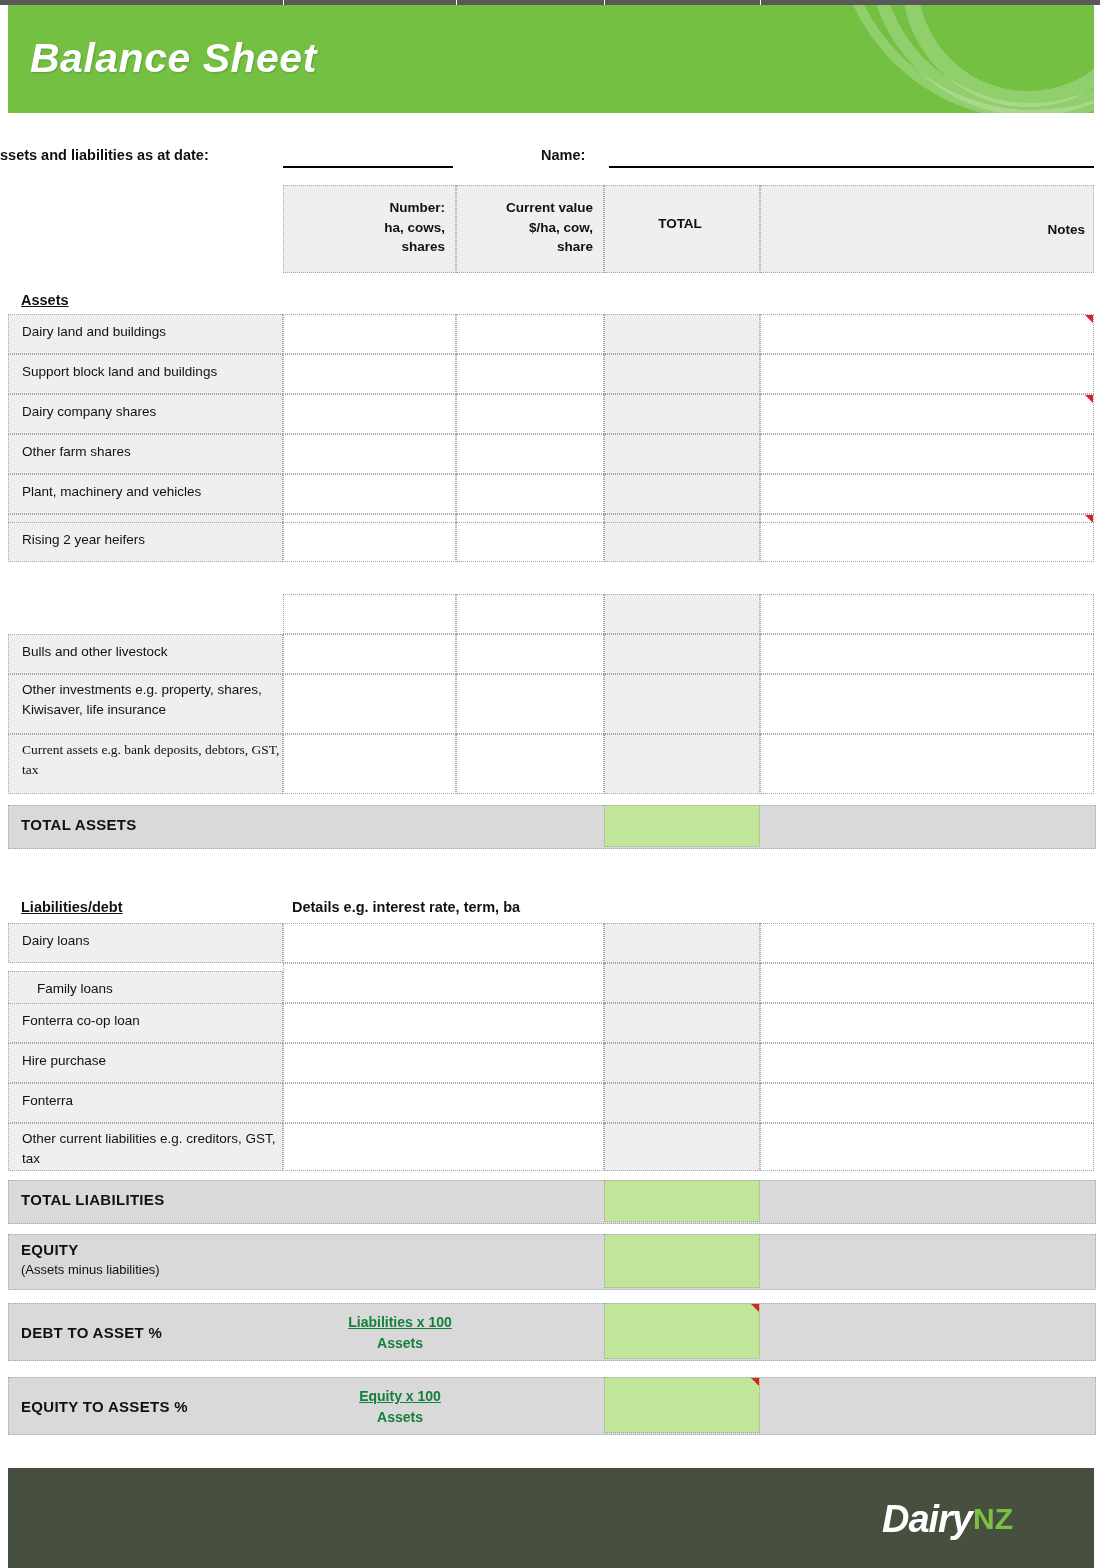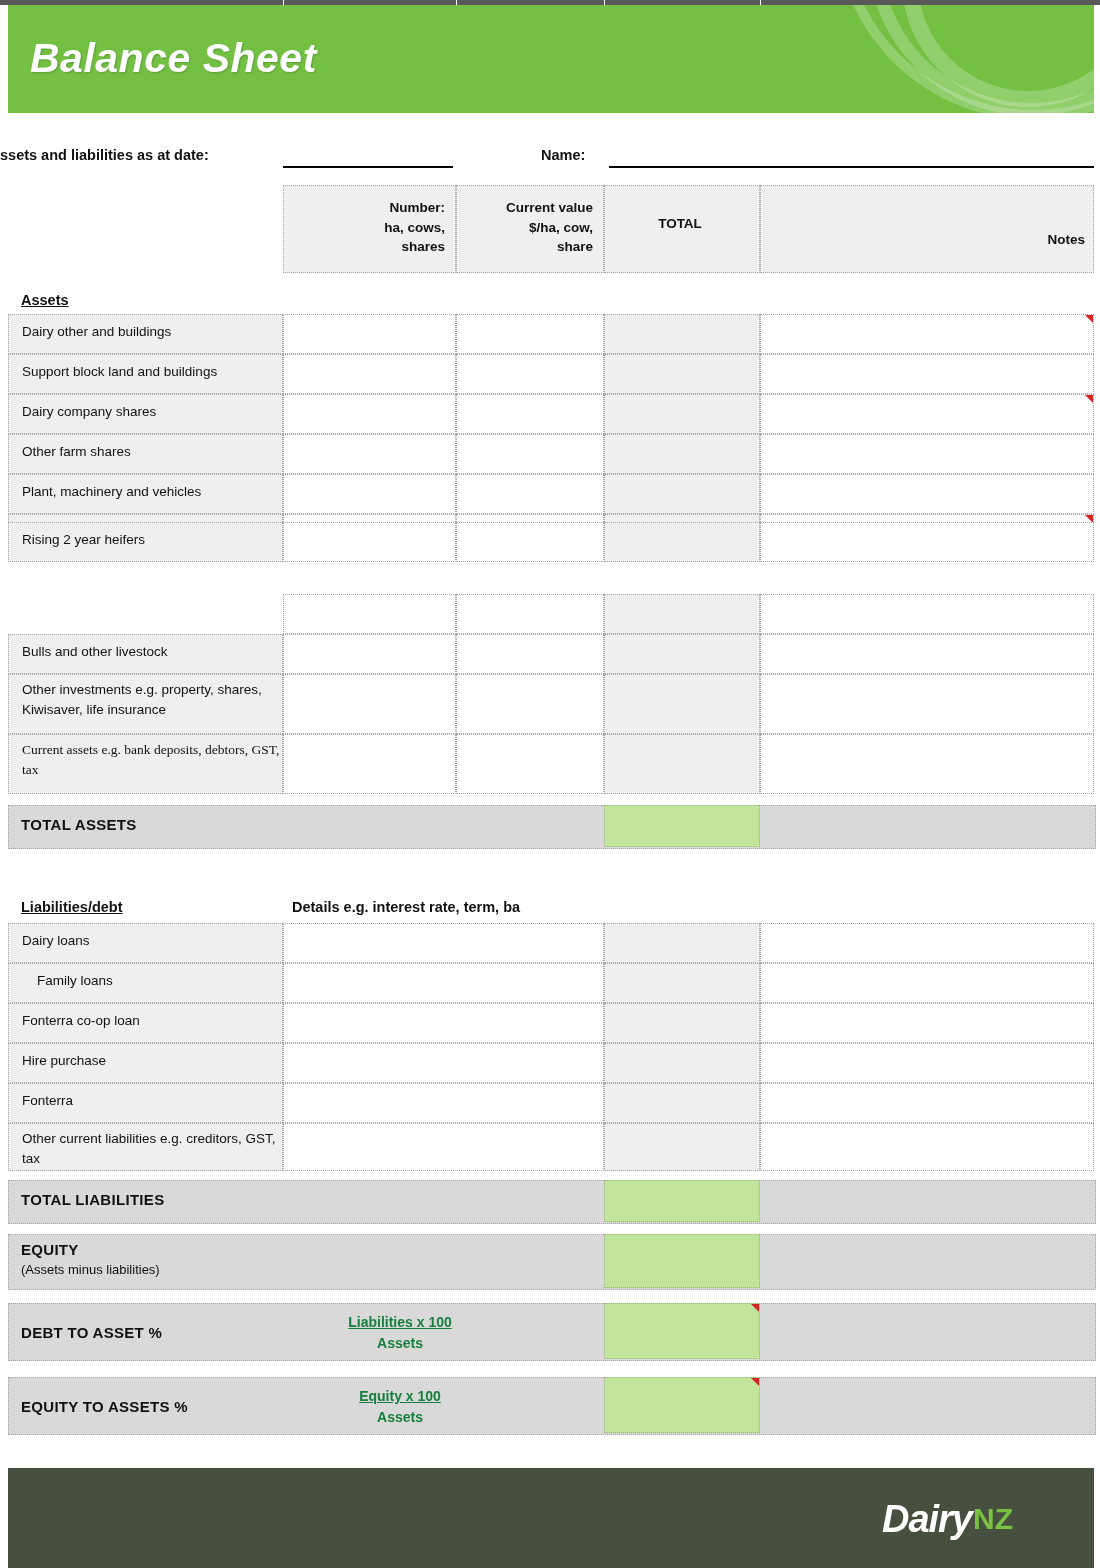--- a/index.html
+++ b/index.html
@@ -63,21 +63,21 @@
     font-size:13.5px;color:#111;font-weight:500;
     padding:7px 0 0 13px;line-height:1.5;
   }
   .lab2{padding-top:5px;}
 
   .hdrtxt{
     font-size:13.5px;font-weight:bold;color:#111;
     text-align:right;padding:12px 10px 0 6px;line-height:1.45;
   }
   .hdrtxt.ctr{text-align:center;padding-top:28px;}
-  .hdrtxt.notes{padding-top:44px;padding-right:8px;}
+  .hdrtxt.notes{padding-top:34px;padding-right:8px;}
 
   .secthead{
     position:absolute;left:21px;font-size:14.5px;font-weight:bold;
     color:#111;text-decoration:underline;white-space:nowrap;
   }
   .detailhead{
     position:absolute;left:292px;font-size:14.5px;font-weight:bold;
     color:#111;white-space:nowrap;
   }
   .totlab{
@@ -152,21 +152,21 @@
       <span>$/ha, cow,</span><br>
       <span>share</span>
     </div>
     <div class="cellD dash gray hdrtxt ctr" style="top:0;height:88px;">TOTAL</div>
     <div class="cellE dash gray hdrtxt notes" style="top:0;height:88px;">Notes</div>
   </div>
 
   <div class="secthead" style="top:292px;">Assets</div>
 
   <div class="row" style="top:314px;height:40px;">
-    <div class="cellA dash gray lab" style="top:0;height:40px;">Dairy other and buildings</div>
+    <div class="cellA dash gray lab" style="top:0;height:40px;">Dairy land and buildings</div>
     <div class="cellB dash white" style="top:0;height:40px;"></div>
     <div class="cellC dash white" style="top:0;height:40px;"></div>
     <div class="cellD dash gray" style="top:0;height:40px;"></div>
     <div class="cellE dash white" style="top:0;height:40px;">
       <div class="flag" style="right:0;top:0;"></div>
     </div>
   </div>
 
   <div class="row" style="top:354px;height:40px;">
     <div class="cellA dash gray lab" style="top:0;height:40px;">Support block land and buildings</div>
@@ -260,21 +260,21 @@
   <div class="secthead" style="top:899px;">Liabilities/debt</div>
   <div class="detailhead" style="top:899px;">Details e.g. interest rate, term, ba</div>
 
   <div class="row" style="top:923px;height:40px;">
     <div class="cellA dash gray lab" style="top:0;height:40px;">Dairy loans</div>
     <div class="cellB dash white" style="top:0;height:40px;width:321px;"></div>
     <div class="cellD dash gray" style="top:0;height:40px;"></div>
     <div class="cellE dash white" style="top:0;height:40px;"></div>
   </div>
   <div class="row" style="top:963px;height:40px;">
-    <div class="cellA dash gray lab" style="top:0;height:40px;padding-left:28px;">Family loans</div>
+    <div class="cellA dash gray lab" style="top:8px;height:40px;padding-left:28px;">Family loans</div>
     <div class="cellB dash white" style="top:0;height:40px;width:321px;"></div>
     <div class="cellD dash gray" style="top:0;height:40px;"></div>
     <div class="cellE dash white" style="top:0;height:40px;"></div>
   </div>
   <div class="row" style="top:1003px;height:40px;">
     <div class="cellA dash gray lab" style="top:0;height:40px;">Fonterra co-op loan</div>
     <div class="cellB dash white" style="top:0;height:40px;width:321px;"></div>
     <div class="cellD dash gray" style="top:0;height:40px;"></div>
     <div class="cellE dash white" style="top:0;height:40px;"></div>
   </div>

